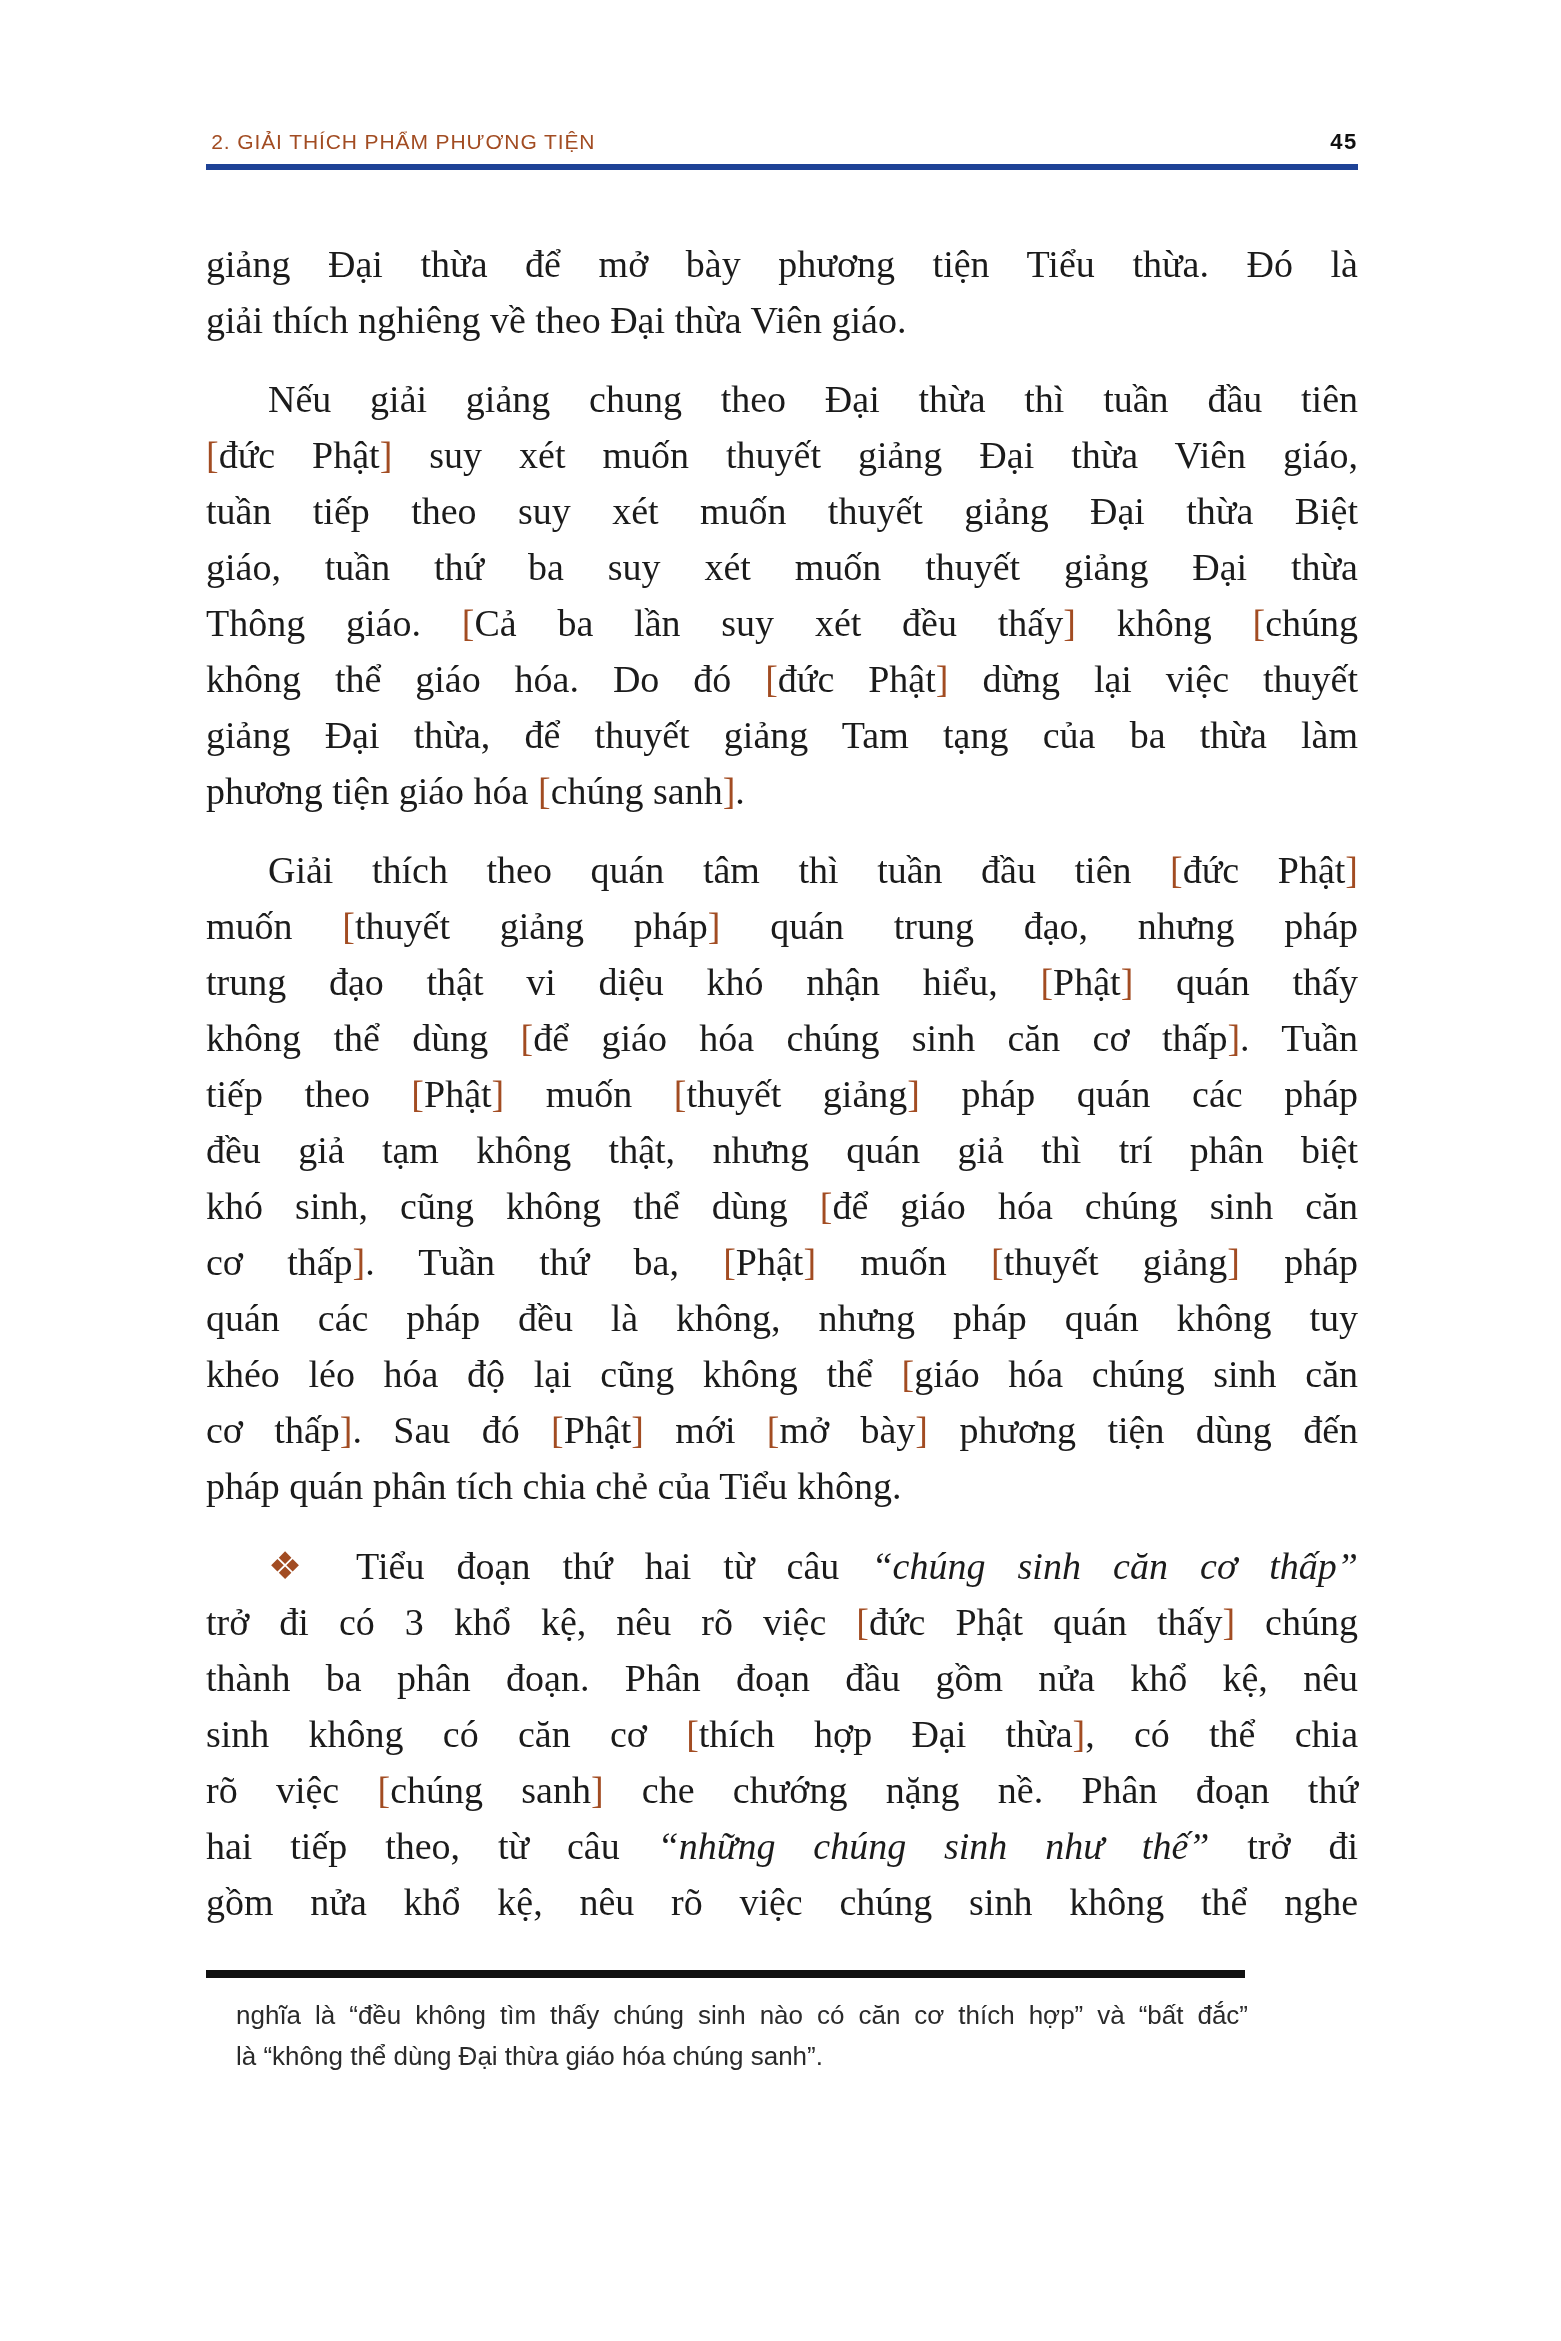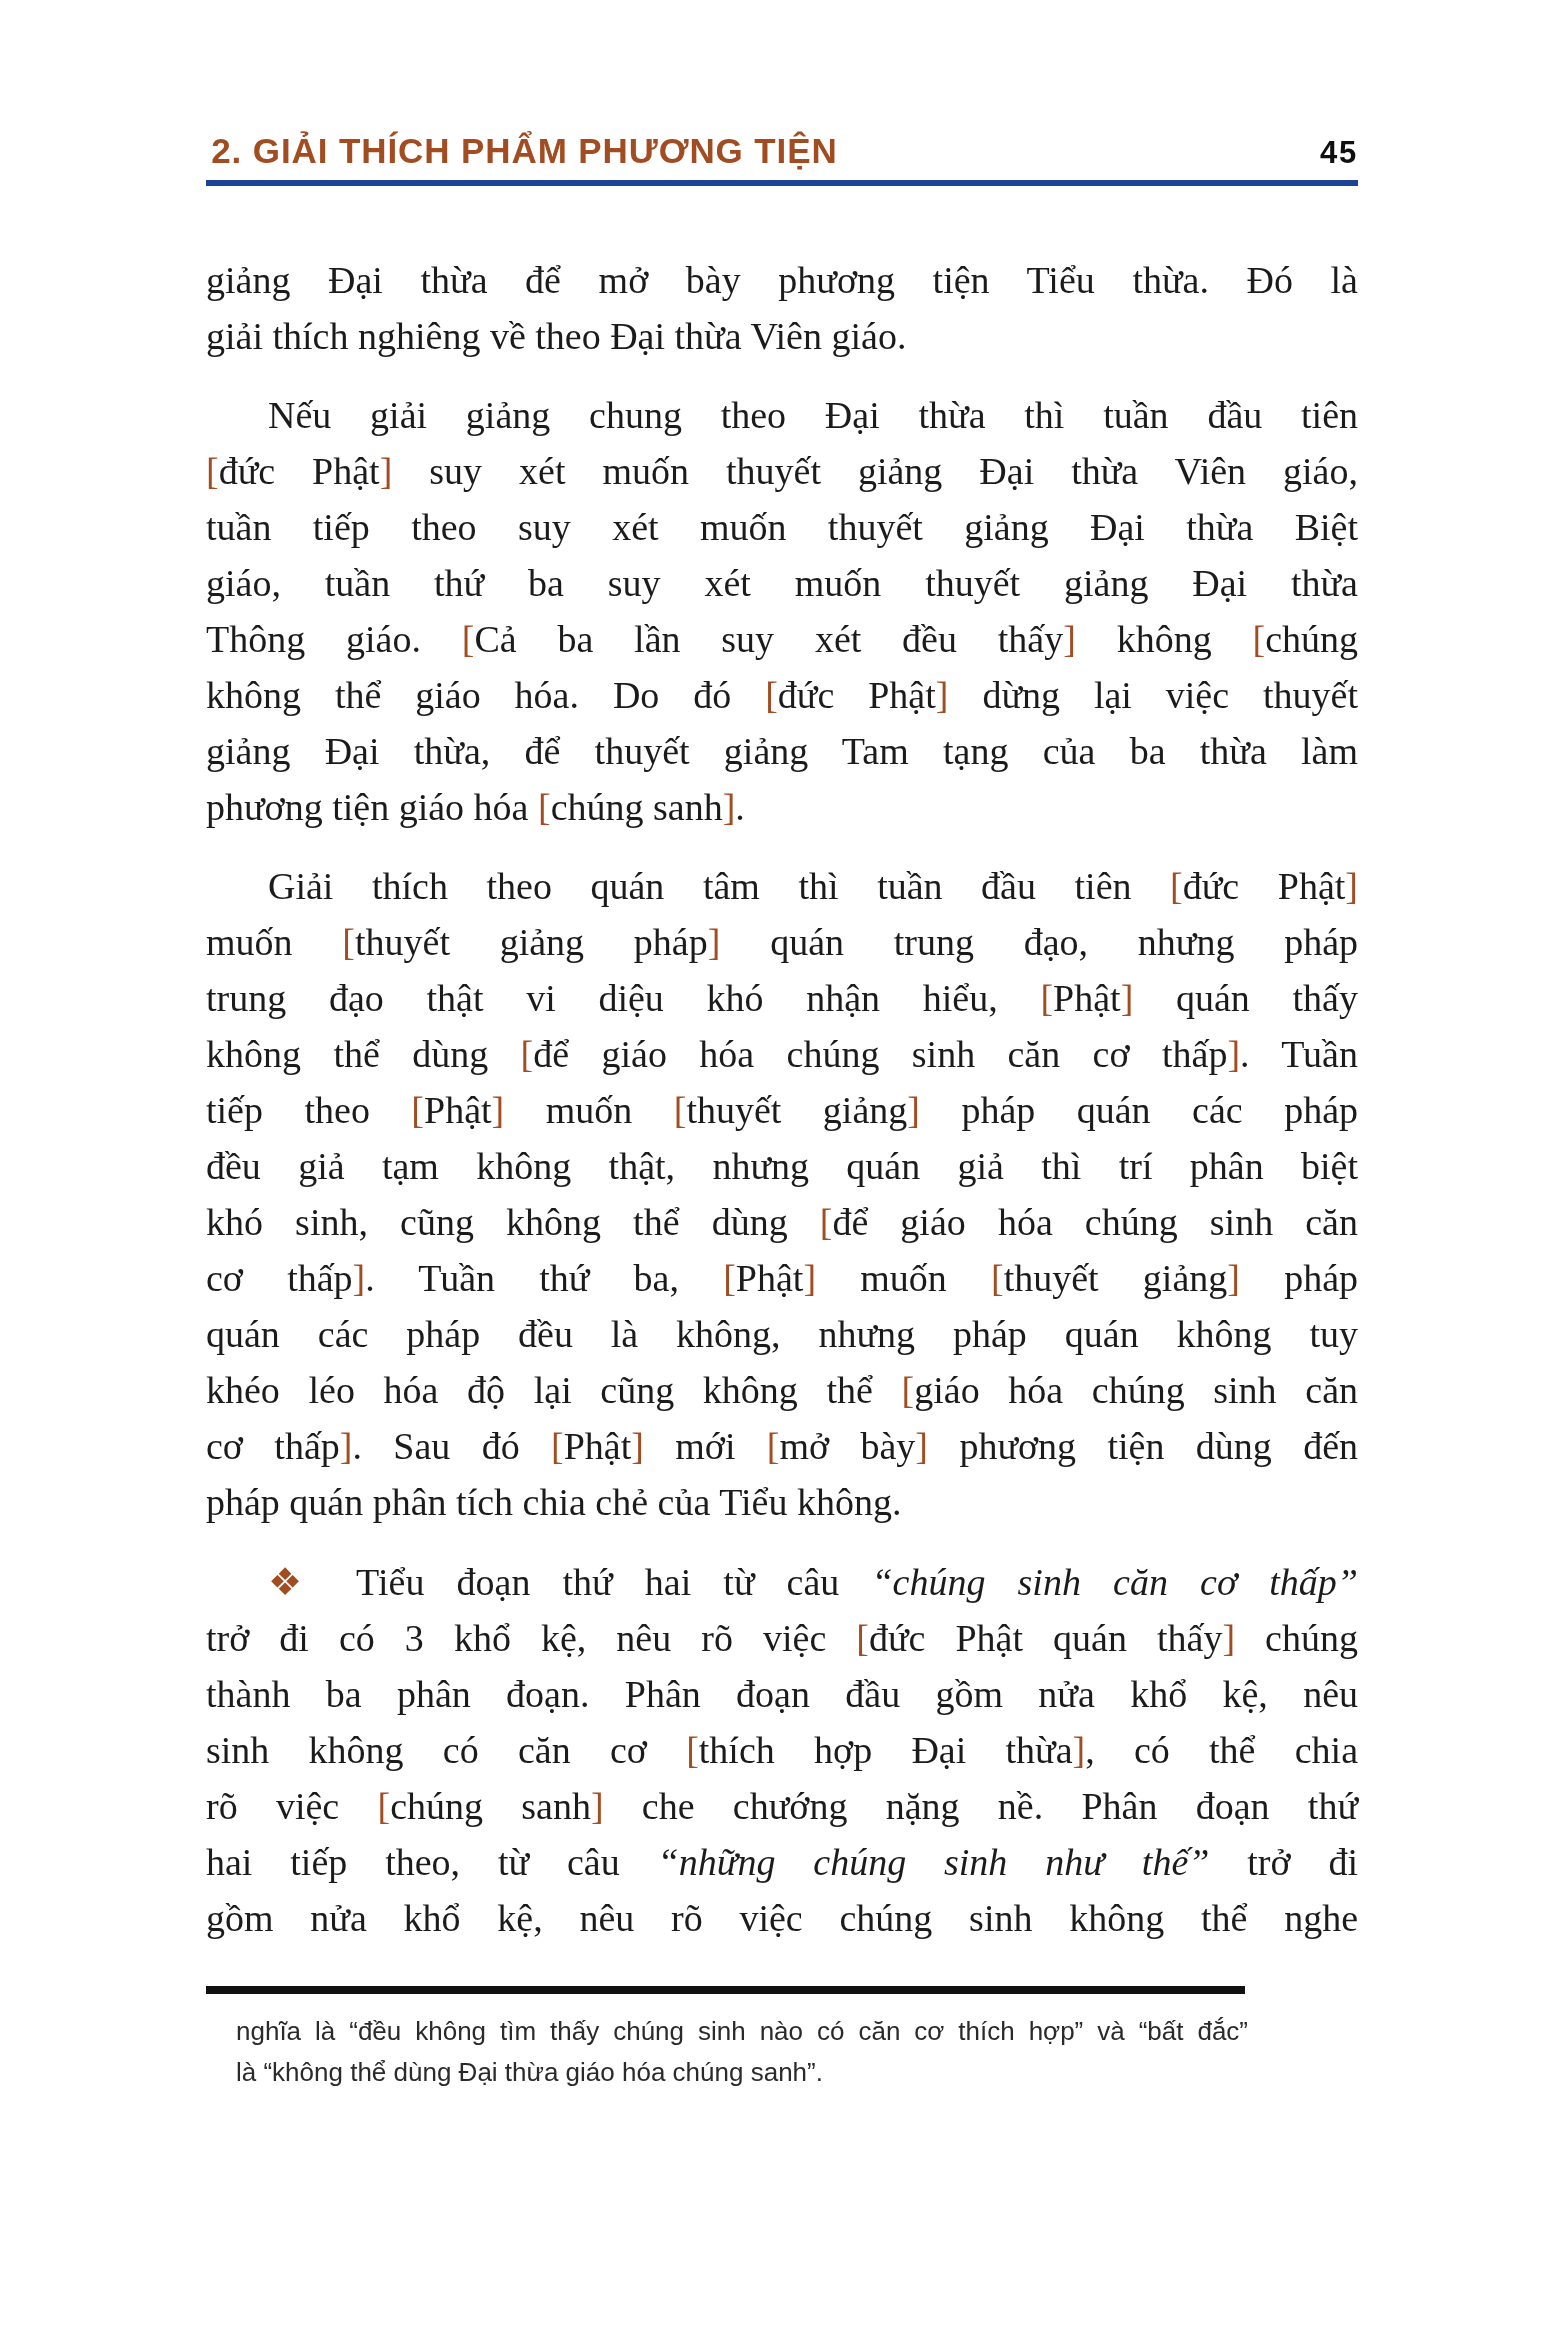--- a/index.html
+++ b/index.html
@@ -11,29 +11,28 @@
     font-family:"Liberation Serif","DejaVu Serif",serif;
   }
   .content { position:absolute; left:206px; top:0; width:1152px; }
 
   .header-row {
     margin-top:129px;
     display:flex; justify-content:space-between; align-items:baseline;
   }
   .header-title {
     font-family:"Liberation Sans","DejaVu Sans",sans-serif;
-    font-weight:bold; font-size:35px; letter-spacing:0.9px;
+    font-weight:normal; font-size:21px; letter-spacing:0.9px;
     color:var(--accent,#a24c22);
     padding-left:5.2px;
   }
   .page-num {
     font-family:"Liberation Sans","DejaVu Sans",sans-serif;
-    font-weight:bold; font-size:31px; color:#101010;
+    font-weight:bold; font-size:22px; color:#101010;
     letter-spacing:1.7px;
-    margin-top:6px;
   }
   .blue-rule { height:6px; margin-top:8.7px; background:var(--rule,#1e4296); }
 
   .body-text {
     margin-top:66px;
     font-size:38px; line-height:56px;
     color:var(--text,#1b1b1b);
   }
   .para { margin:23.4px 0; }
   .para:first-child { margin-top:0; }

